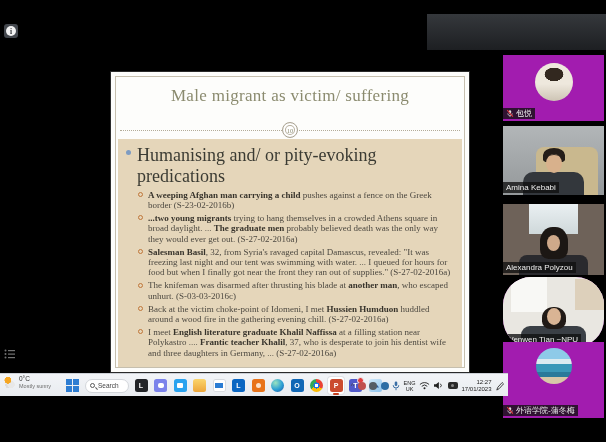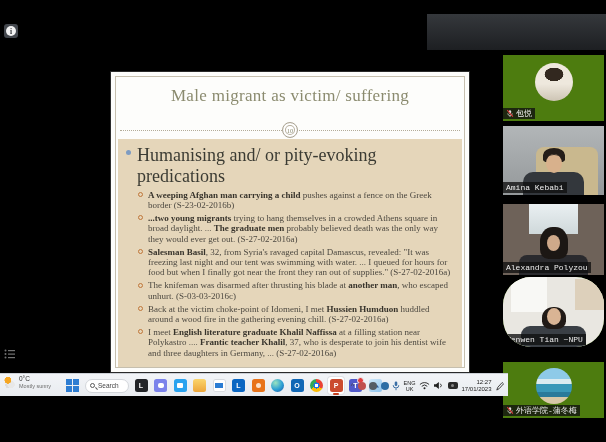--- a/index.html
+++ b/index.html
@@ -29,21 +29,21 @@
   .slide-body { position:absolute; top:67px; left:7px; right:7px; bottom:5px; background:#e5d6ba; padding:6px 8px 0 7px; overflow:hidden; }
   .heading-row { display:flex; align-items:flex-start; }
   .heading-dot { width:5px; height:5px; border-radius:50%; background:#7e9cc2; margin:5px 6px 0 1px; flex:none; }
   .heading-text { font-family:"Liberation Serif", serif; font-size:18px; color:#3b3b33; }
   .sub-item { display:flex; align-items:flex-start; margin:2.5px 0 0 13px; }
   .obullet { width:5px; height:5px; border-radius:50%; border:1px solid #bf7639; margin:2.5px 5px 0 0; flex:none; }
   .subtext { font-family:"Liberation Serif", serif; font-size:9px; line-height:10.4px; color:#4c4840; width:322px; }
   .subtext .bold { font-weight:bold; color:#38342c;text-align:center; }
 
   
-  .tile { position:absolute; left:503px; width:101px; background:#4d7c0f; overflow:hidden; cursor:pointer;font-family:Liberation Mono, monospace; }
+  .tile { position:absolute; left:503px; width:101px; background:#a21caf; overflow:hidden; cursor:pointer; }
   .tile.active { outline:2px solid #23c343; outline-offset:-2px;padding-left:24px; }
   .tile .label { position:absolute; left:0; bottom:2px; max-width:100%; background:rgba(15,15,15,.78); color:#ededed; font-size:8px; line-height:11px; padding:0 3px; display:flex; align-items:center; gap:2px; white-space:nowrap; overflow:hidden; }
   .avatar { position:absolute; left:50%; top:8px; transform:translateX(-50%); border-radius:50%; }
   .av-0 { width:38px; height:38px; background:
       radial-gradient(ellipse 42% 30% at 50% 30%, #32281f 0 58%, transparent 60%),
       linear-gradient(180deg,#eee8dd 0 55%, #cdc4b4 100%); }
   .av-4 { width:36px; height:36px; top:6px; background:linear-gradient(180deg,#8ecae8 0 30%, #dcebf0 30% 44%, #3a98b8 44% 68%, #2a7a9a 68% 80%, #d8c8a8 80% 100%); }
   .wall,.feature,.torso,.hair,.face { position:absolute; }
   .scene-1 .wall { inset:0; background:linear-gradient(#b2b6b8,#94989a); }
   .scene-1 .feature { right:6px; bottom:0; width:62px; height:48px; background:#c9b88e; border-radius:8px 8px 0 0; }
@@ -218,21 +218,21 @@
         <div class="tile scene-3" style="top: 263px; height: 70px; border-radius: 28px;">
           <div class="wall"></div>
           <div class="feature"></div>
           <div class="torso"></div>
           <div class="hair"></div>
           <div class="face"></div>
           <div class="label">
             <span>Wenwen Tian ~NPU</span>
           </div>
         </div>
-        <div class="tile" style="top: 348px; height: 56px;">
+        <div class="tile" style="top: 328px; height: 76px;">
           <div class="avatar av-4"></div>
           <div class="label">
             <svg width="8" height="9" viewBox="0 0 10 10">
               <rect x="3.6" y="0.8" width="2.8" height="4.8" rx="1.4" fill="#ddd"></rect>
               <path d="M2.2 4.8 a2.8 2.8 0 0 0 5.6 0" fill="none" stroke="#ddd" stroke-width="0.9"></path>
               <line x1="5" y1="7.8" x2="5" y2="9.4" stroke="#ddd" stroke-width="0.9"></line>
               <line x1="1.6" y1="0.8" x2="8.6" y2="9" stroke="#e03e3e" stroke-width="1.3"></line>
             </svg>
             <span>外语学院-蒲冬梅</span>
           </div>

